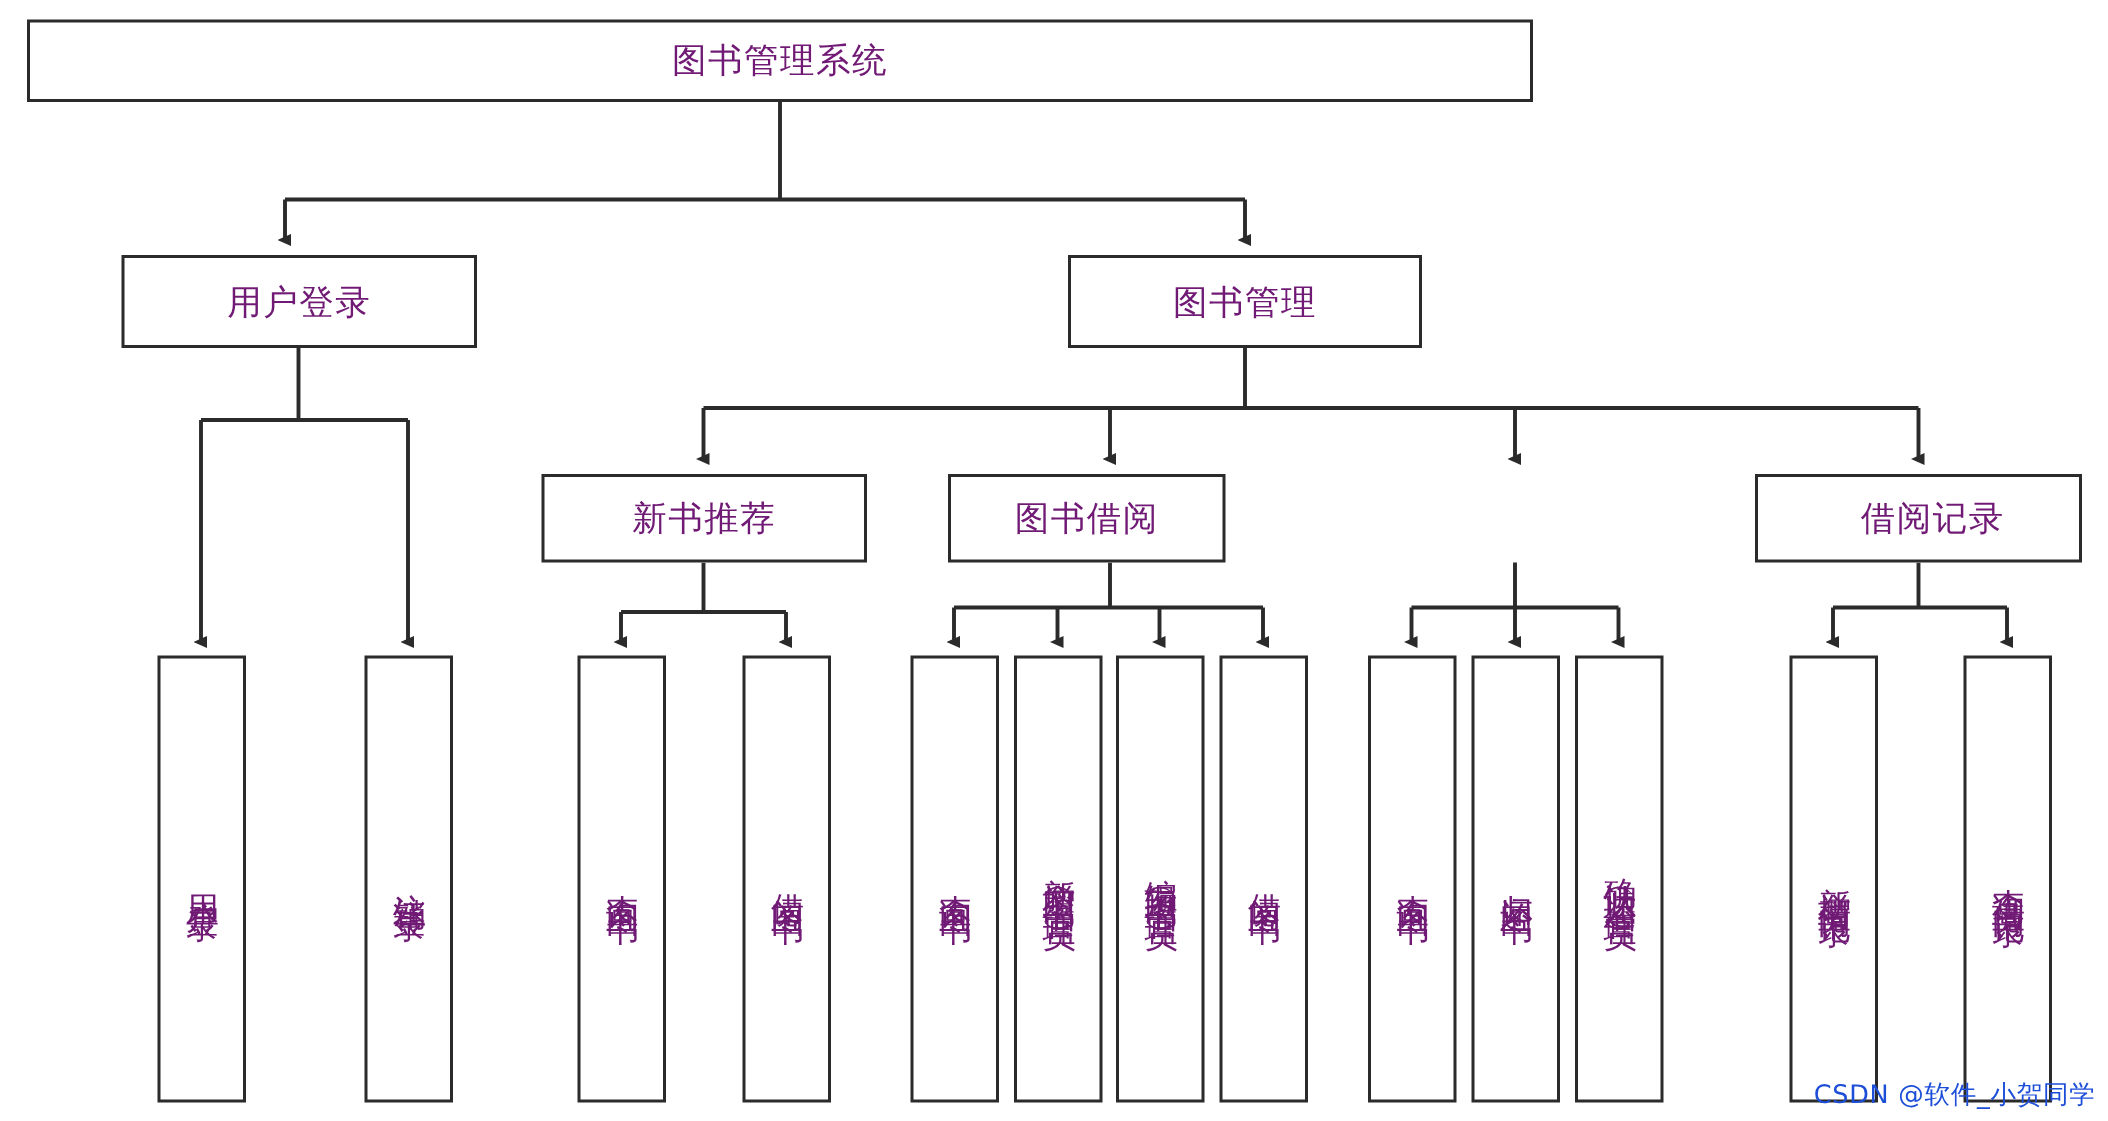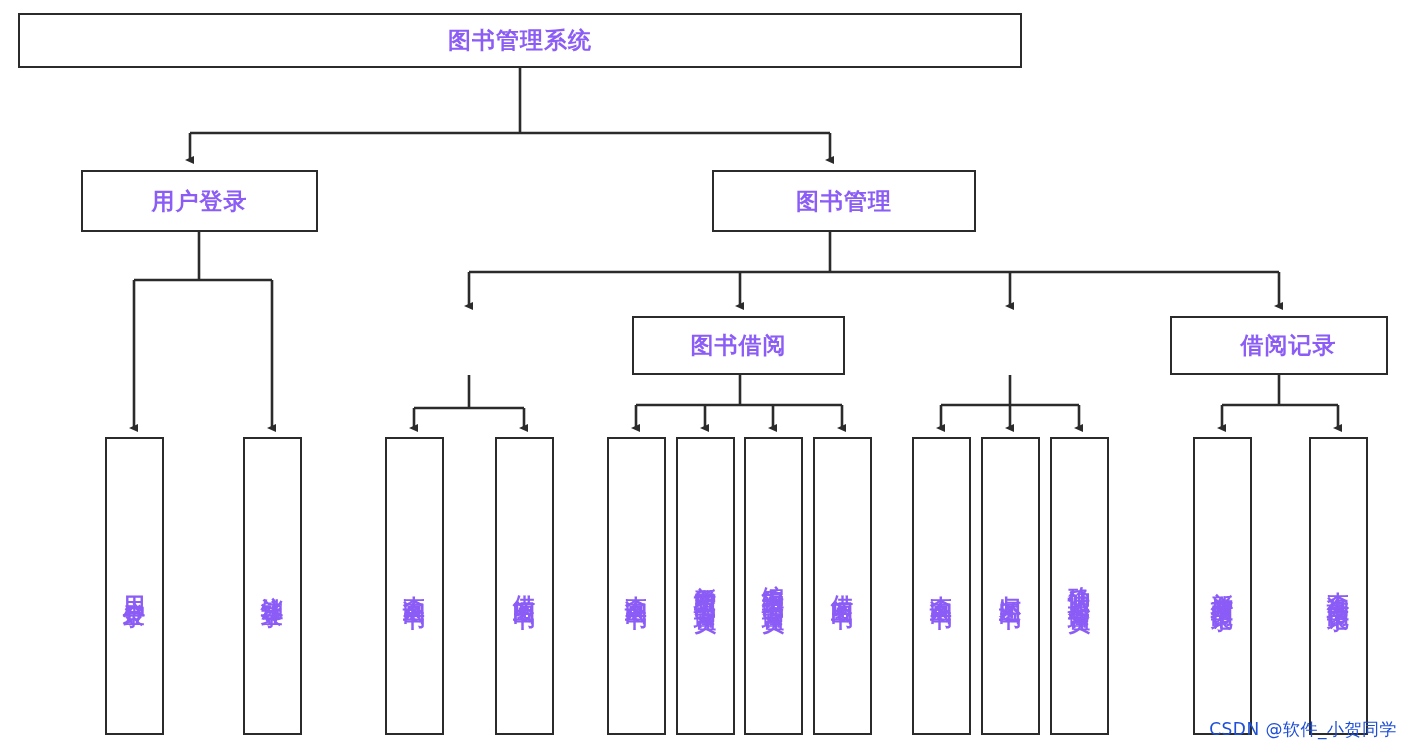--- a/index.html
+++ b/index.html
@@ -26,22 +26,21 @@
     pointer-events: none;
   }
   .node {
     position: absolute;
     box-sizing: border-box;
     border: 2px solid #2b2b2b;
     background: #ffffff;
     display: flex;
     align-items: center;
     justify-content: center;
-    color: #8b5cf6;
-    font-weight: bold;
+    color: #701a75;
   }
   .node.h {
     
     font-size: 23px;
     letter-spacing: 1px;
   }
   .node.v {
     
     writing-mode: vertical-rl;
     text-orientation: upright;
@@ -124,25 +123,28 @@
     </g>
   </svg>
 
   <div class="node h" style="left:18px; top:13px; width:1004px; height:55px;">
     <span class="label">图书管理系统</span>
   </div>
 
   <div class="node h" style="left:81px; top:170px; width:237px; height:62px;">
     <span class="label">用户登录</span>
   </div>
-  <div class="node h" style="left:712px; top:170px; width:264px; height:62px;">
+  <div class="node h" style="left:712px; top:170px; width:236px; height:62px;">
     <span class="label">图书管理</span>
   </div>
 
-  <div class="node h" style="left:632px; top:316px; width:213px; height:59px;">
+  <div class="node h" style="left:361px; top:316px; width:217px; height:59px;">
+    <span class="label">新书推荐</span>
+  </div>
+  <div class="node h" style="left:632px; top:316px; width:185px; height:59px;">
     <span class="label">图书借阅</span>
   </div>
   <div class="node h" style="left:1170px; top:316px; width:218px; height:59px;padding-left:19px;">
     <span class="label">借阅记录</span>
   </div>
 
   <div class="node v" style="left:105px; top:437px; width:59px; height:298px;">
     <span class="label">用户登录</span>
   </div>
   <div class="node v" style="left:243px; top:437px; width:59px; height:298px;">

